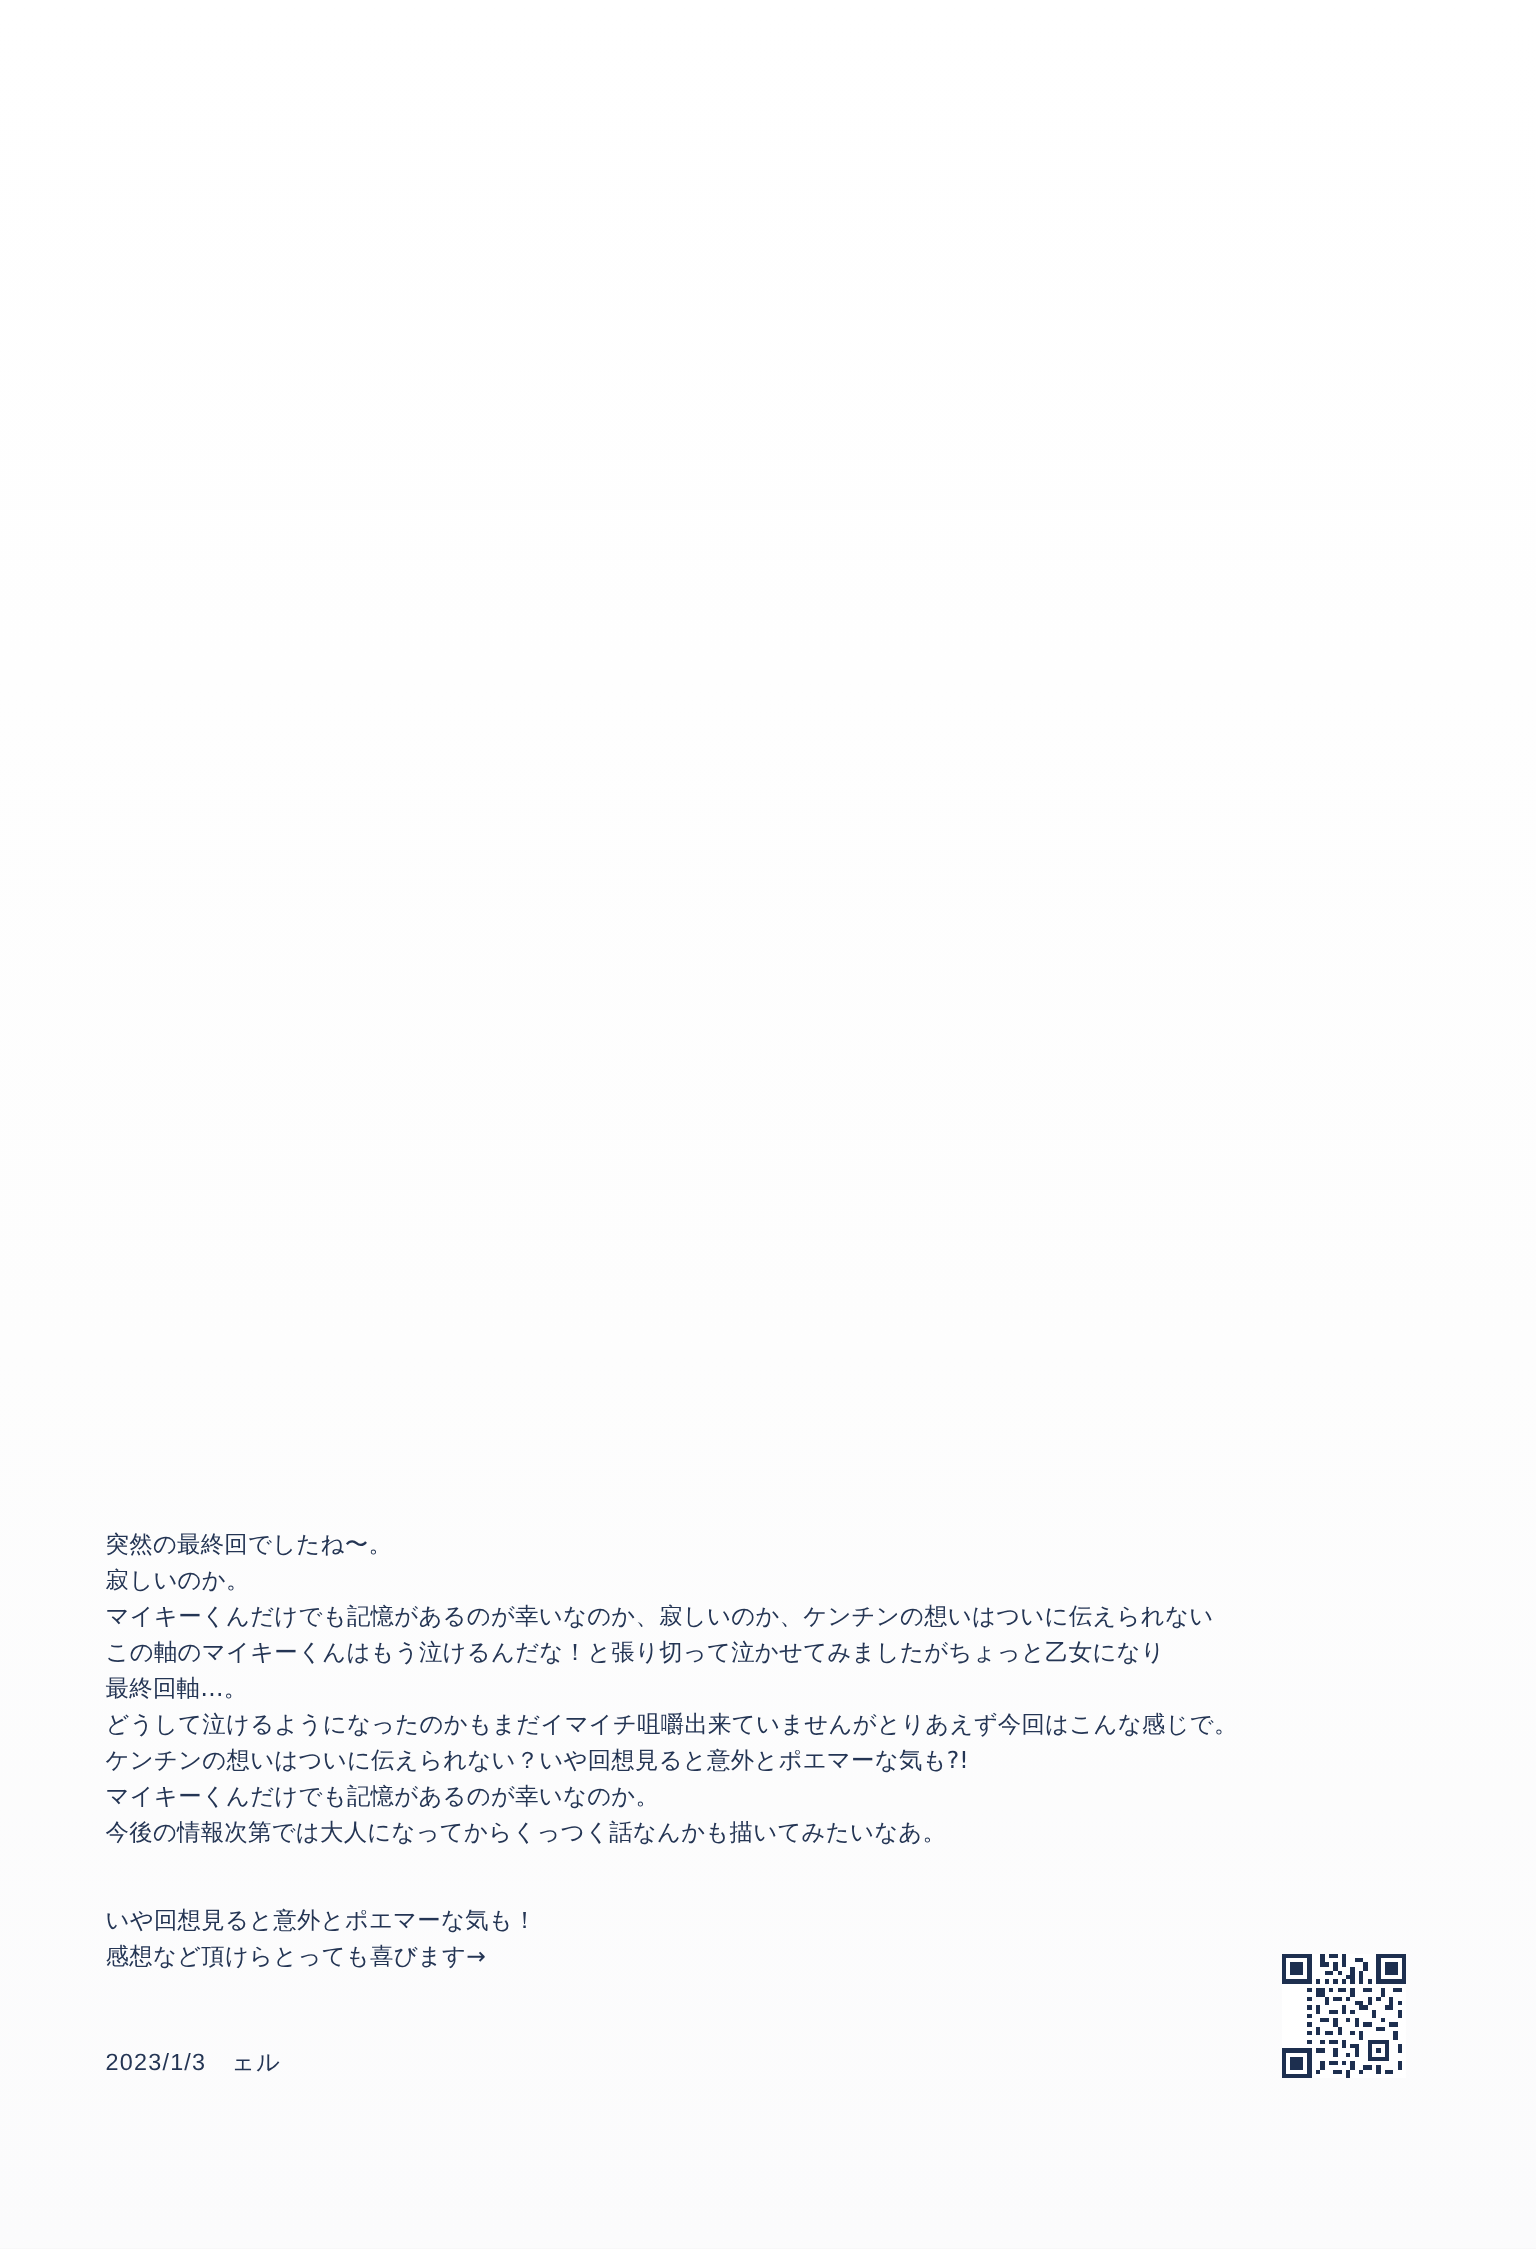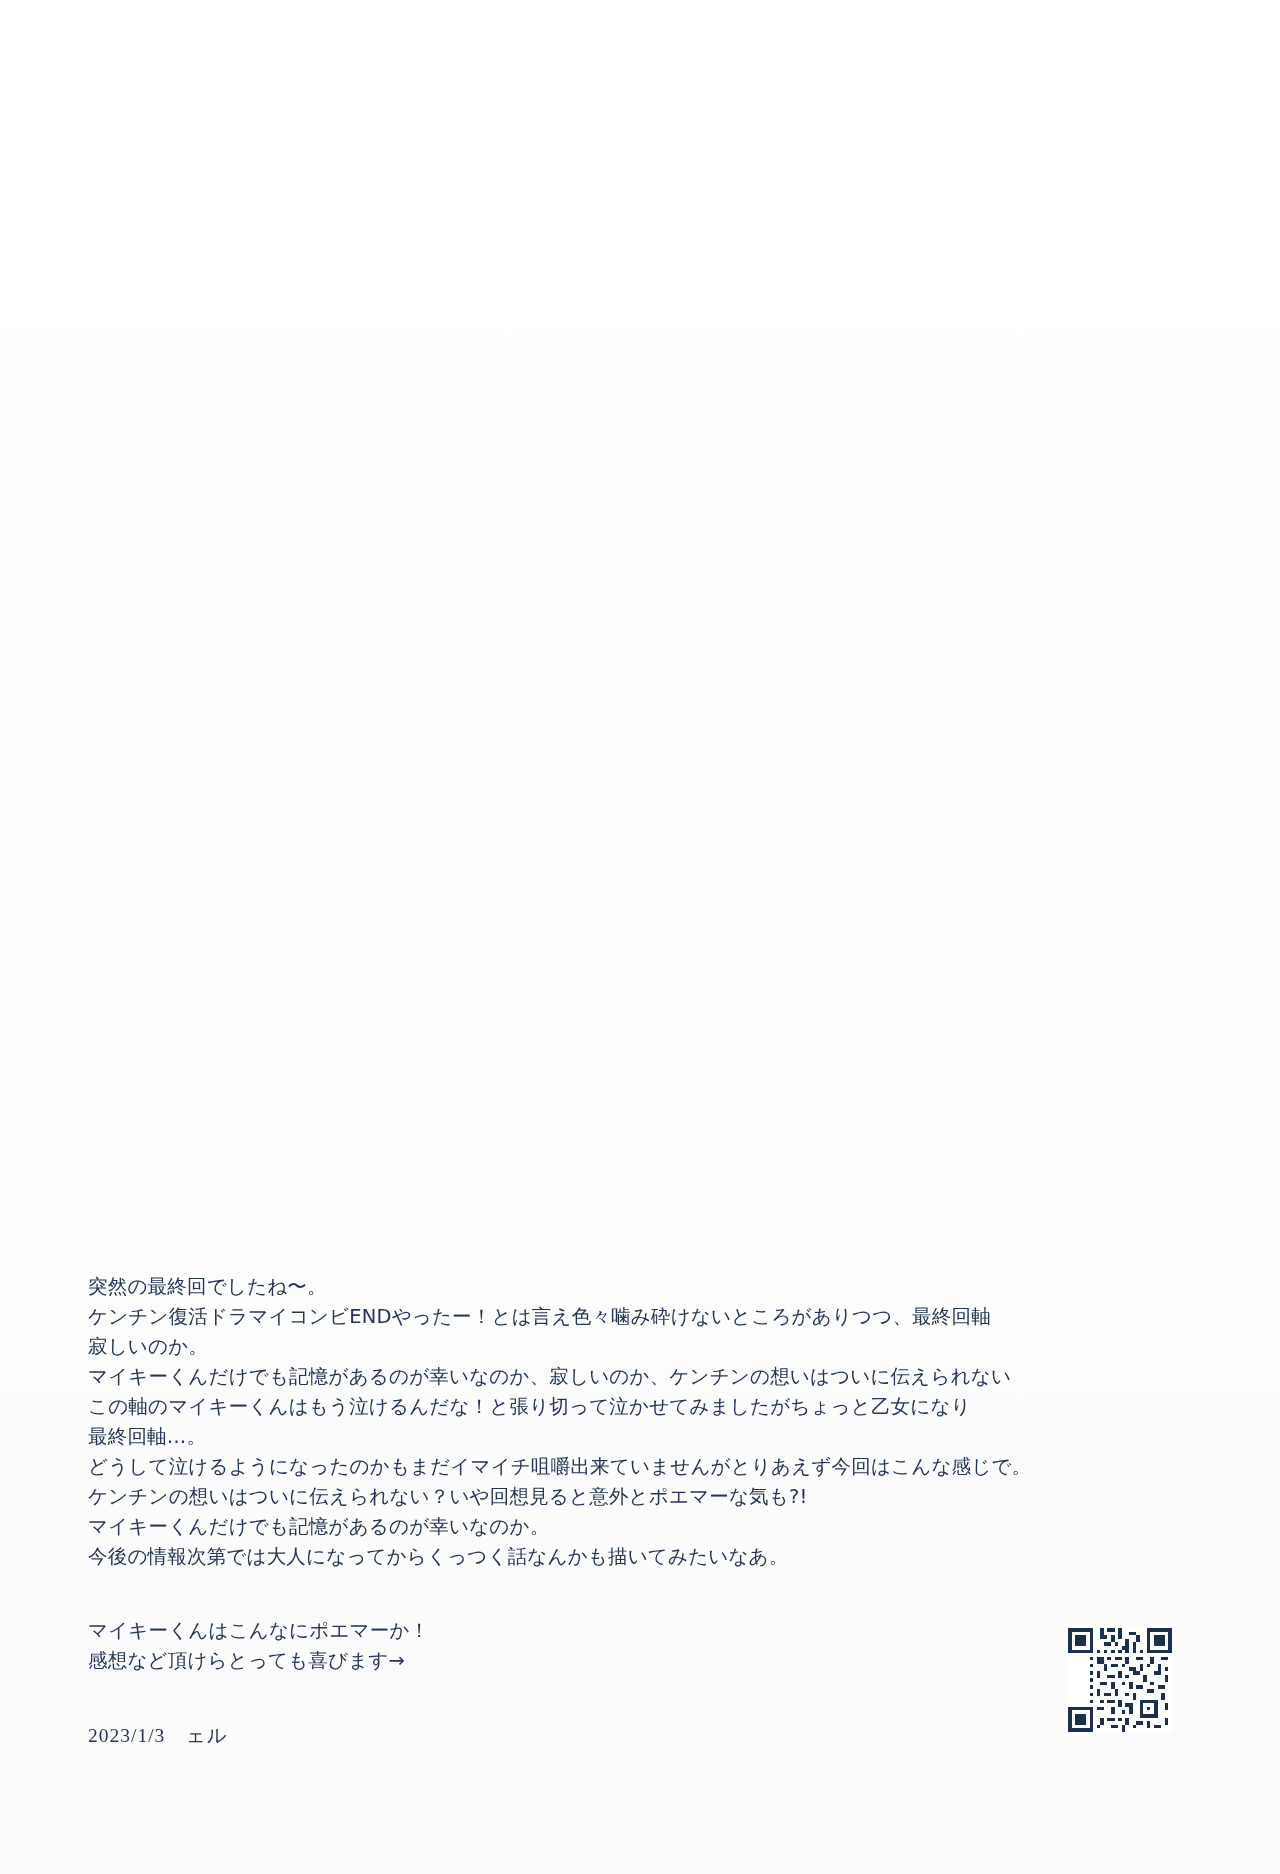--- a/index.html
+++ b/index.html
@@ -47,25 +47,25 @@
     margin: 0;
   }
   .block-thanks {
     margin-top: 44px;
   }
   .block-thanks p {
     font-size: 19.5px;
     line-height: 30px;
   }
   .signature {
-    margin-top: 46px;
+    margin-top: 59px;
     font-size: 19.5px;
     line-height: 28px;
     color: #243554;
-    font-family: Liberation Serif, serif;
+    font-family: Liberation Sans, sans-serif;
     letter-spacing: 1px;
   }
   .qr-wrap {
     position: absolute;
     left: 1068px;
     top: 1628px;
     width: 104px;
     height: 104px;
   }
   .qr-wrap svg {
@@ -76,33 +76,32 @@
 </style>
 </head>
 <body>
 
 <div class="page">
   <div class="paper-tint"></div>
 
   <div class="afterword">
     <div class="block-main">
       <p>突然の最終回でしたね〜。</p>
-      <p>ケンチン復活ドラマイコンビENDやったー！とは言え色々噛み砕けないところがありつつ、最終回軸</p>
       <p>寂しいのか。</p>
       <p>マイキーくんだけでも記憶があるのが幸いなのか、寂しいのか、ケンチンの想いはついに伝えられない</p>
       <p>この軸のマイキーくんはもう泣けるんだな！と張り切って泣かせてみましたがちょっと乙女になり</p>
       <p>最終回軸…。</p>
       <p>どうして泣けるようになったのかもまだイマイチ咀嚼出来ていませんがとりあえず今回はこんな感じで。</p>
       <p>ケンチンの想いはついに伝えられない？いや回想見ると意外とポエマーな気も?!</p>
       <p>マイキーくんだけでも記憶があるのが幸いなのか。</p>
       <p>今後の情報次第では大人になってからくっつく話なんかも描いてみたいなあ。</p>
     </div>
 
     <div class="block-thanks">
-      <p>マイキーくんはこんなにポエマーか！</p>
+      <p>いや回想見ると意外とポエマーな気も！</p>
       <p>感想など頂けらとっても喜びます→</p>
     </div>
 
     <div class="signature">2023/1/3　ェル</div>
   </div>
 
   <div class="qr-wrap">
     <svg viewBox="0 0 29 29" shape-rendering="crispEdges">
       <rect width="29" height="29" fill="#ffffff"></rect>
       <g fill="#1d2f4f">

